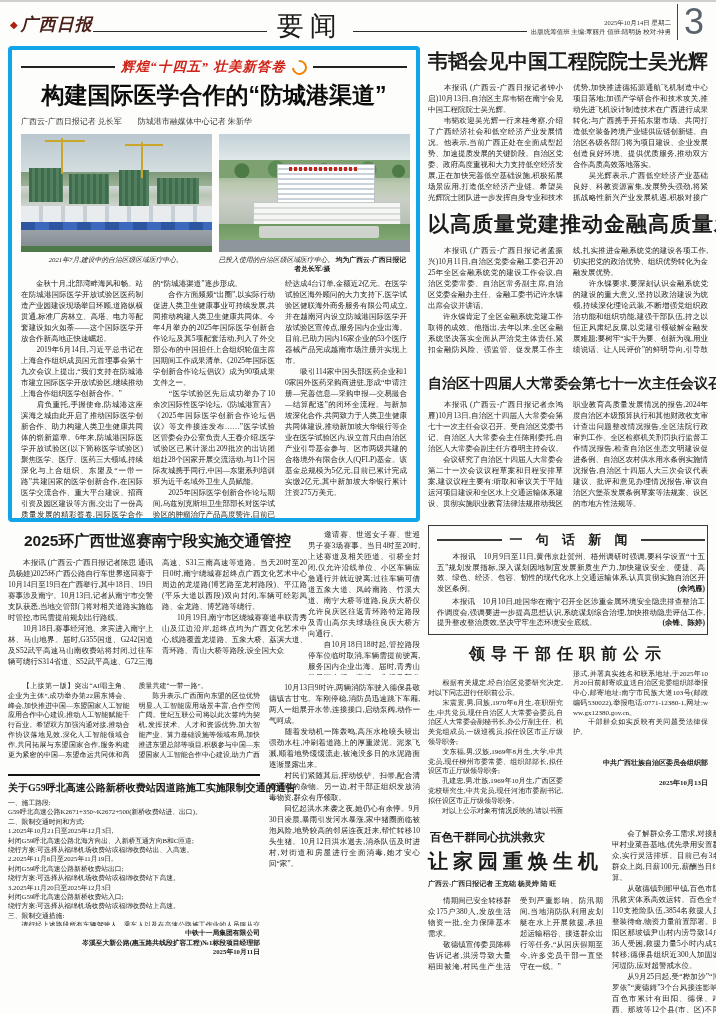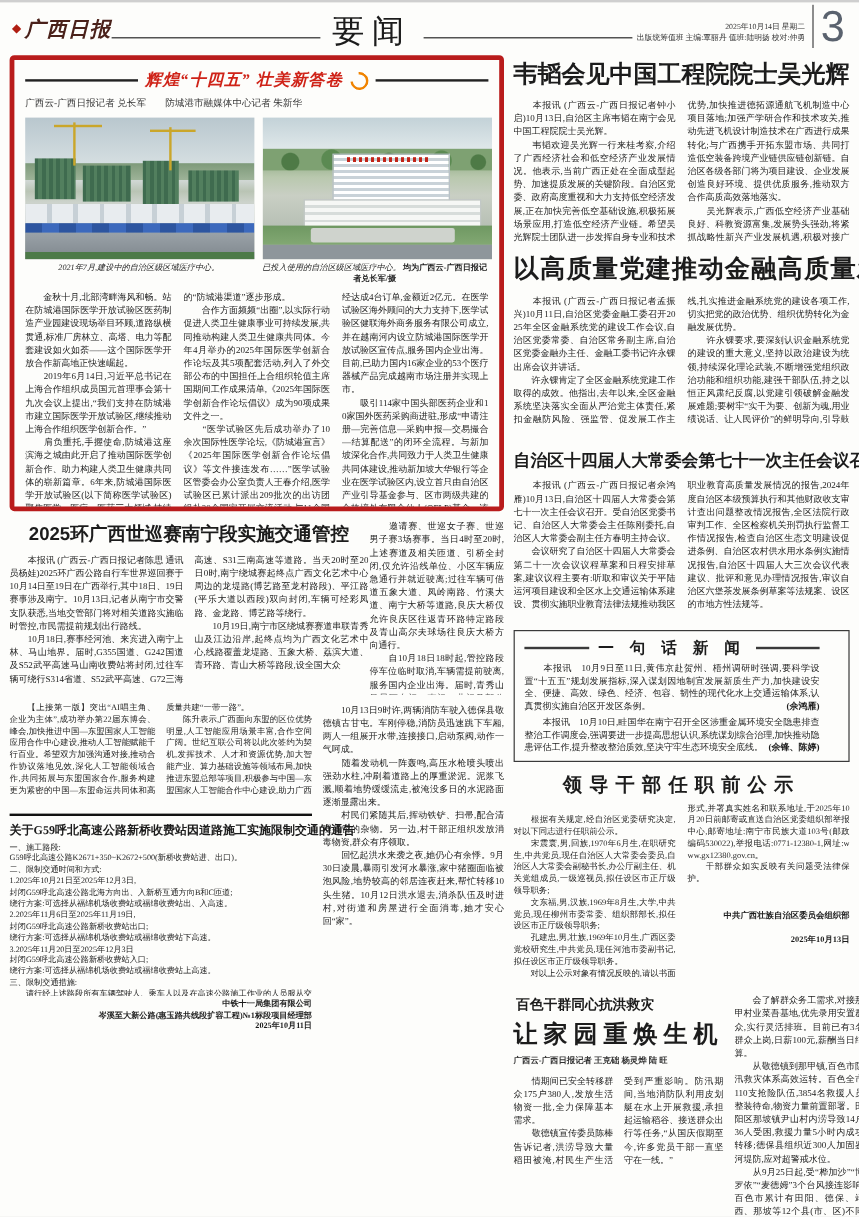--- a/index.html
+++ b/index.html
@@ -13,21 +13,21 @@
   .mast-text{font-style:italic;font-weight:bold;font-size:17px;color:#4a211a;letter-spacing:1px;}
   .hline{flex:1;height:1px;background:#2a2a2a;margin-bottom:10px;}
   .section-title{font-size:27px;font-weight:normal;letter-spacing:6px;padding:0 10px;line-height:1;margin-bottom:2px;text-align:right;}
   .hdr-right{text-align:right;font-size:6.5px;line-height:9px;color:#333;padding:0 6px 6px 4px;white-space:nowrap;}
   .pageno{font-size:36px;color:#5a626e;line-height:0.9;border-left:1px solid #444;padding:2px 2px 2px 6px;margin-bottom:2px;font-family:"Liberation Sans",sans-serif;}
   
   .cols{display:flex;gap:8px;padding:4px 8px 0 8px;}
   .colL{width:412px;flex:none;}
   .colR{flex:1;min-width:0;}
   
-  .lead{border:4px solid #b91c1c;border-radius:4px;padding:6px 9px 2px 9px;box-sizing:border-box;height:380px;overflow:hidden;}
+  .lead{border:4px solid #0ea5e9;border-radius:4px;padding:6px 9px 2px 9px;box-sizing:border-box;height:476px;overflow:hidden;}
   .kicker-row{display:flex;align-items:center;gap:6px;margin:2px 0 4px 0;}
   .kline{flex:1;height:2px;background:#222;}
   .kicker{font-weight:bold;font-style:italic;font-size:13.5px;color:#cf2318;letter-spacing:1px;white-space:nowrap;}
   .swirl{width:11px;height:11px;border:2.5px solid #f08300;border-radius:50%;border-left-color:transparent;transform:rotate(40deg);flex:none;}
   .lead-title{font-family:"Liberation Sans","DejaVu Sans",sans-serif;font-weight:bold;font-size:23px;
               text-align:center;letter-spacing:0px;margin:4px 0 5px 0;color:#0d0d0d;white-space:nowrap;}
   .lead-byline{text-align:left;font-size:8px;color:#3a3a3a;margin-bottom:7px;}
   .photos{display:flex;gap:7px;}
   .photo{position:relative;width:191px;height:118px;overflow:hidden;flex:none;}
   
@@ -74,21 +74,21 @@
   .twocol{column-count:2;column-gap:10px;}
   .a1-title{font-family:Liberation Serif, serif;font-weight:bold;font-size:20px;text-align:center;
             margin:2px 0 7px 0;white-space:nowrap;letter-spacing:0px;}
   .a1-body{height:128px;overflow:hidden;}
   .a2-kicker{text-align:center;font-weight:bold;font-size:10px;margin:10px 0 2px 0;}
   .a2-title{text-align:right;font-weight:bold;font-size:21px;letter-spacing:1px;margin:0 0 7px 0;white-space:nowrap;}
   .a2-body{height:120px;overflow:hidden;}
   .a3-title{font-family:"Liberation Sans",sans-serif;font-weight:bold;font-size:14px;text-align:center;margin:10px 0 6px 0;white-space:nowrap;}
   .a3-body{height:118px;overflow:hidden;}
   
-  .newsbox{border:1.2px solid #3a3a3a;margin-top:8px;padding:4px 24px 5px 8px;}
+  .newsbox{border:1.2px solid #3a3a3a;margin-top:8px;padding:4px 2px 5px 8px;}
   .nb-title-row{display:flex;align-items:center;gap:8px;margin:1px 0 3px 0;}
   .nb-line{flex:1;height:2px;background:#3a3a3a;}
   .nb-title{font-weight:bold;font-size:13px;letter-spacing:5px;white-space:nowrap;}
   .nb-item{font-size:7.5px;line-height:10.5px;text-align:justify;word-break:break-all;margin-top:3px;}
   .nb-attr{font-weight:bold;float:right;}
   
   .gs-title{font-weight:bold;font-size:16px;letter-spacing:6px;text-align:center;margin:9px 0 5px 0;white-space:nowrap;}
   .gs-body{height:150px;overflow:hidden;font-size:7px;line-height:9.8px;}
   .gs-sig{text-align:right;font-weight:bold;font-size:7px;line-height:10px;}
   
@@ -136,20 +136,21 @@
 
     <div class="colL">
 
       <div class="lead">
         <div class="kicker-row">
           <div class="kline"></div>
           <span class="kicker">辉煌“十四五”  壮美新答卷</span>
           <span class="swirl"></span>
           <div class="kline"></div>
         </div>
+        <div class="lead-title">构建国际医学合作的“防城港渠道”</div>
         <div class="lead-byline">广西云-广西日报记者  兑长军　　防城港市融媒体中心记者  朱新华</div>
         <div class="photos">
           <div class="photo ph1">
             <div class="hill"></div>
               <div class="b1"></div>
               <div class="b2"></div>
               <div class="b3"></div>
               <div class="b4"></div>
             <div class="crane1"></div>
               <div class="crane2"></div>

